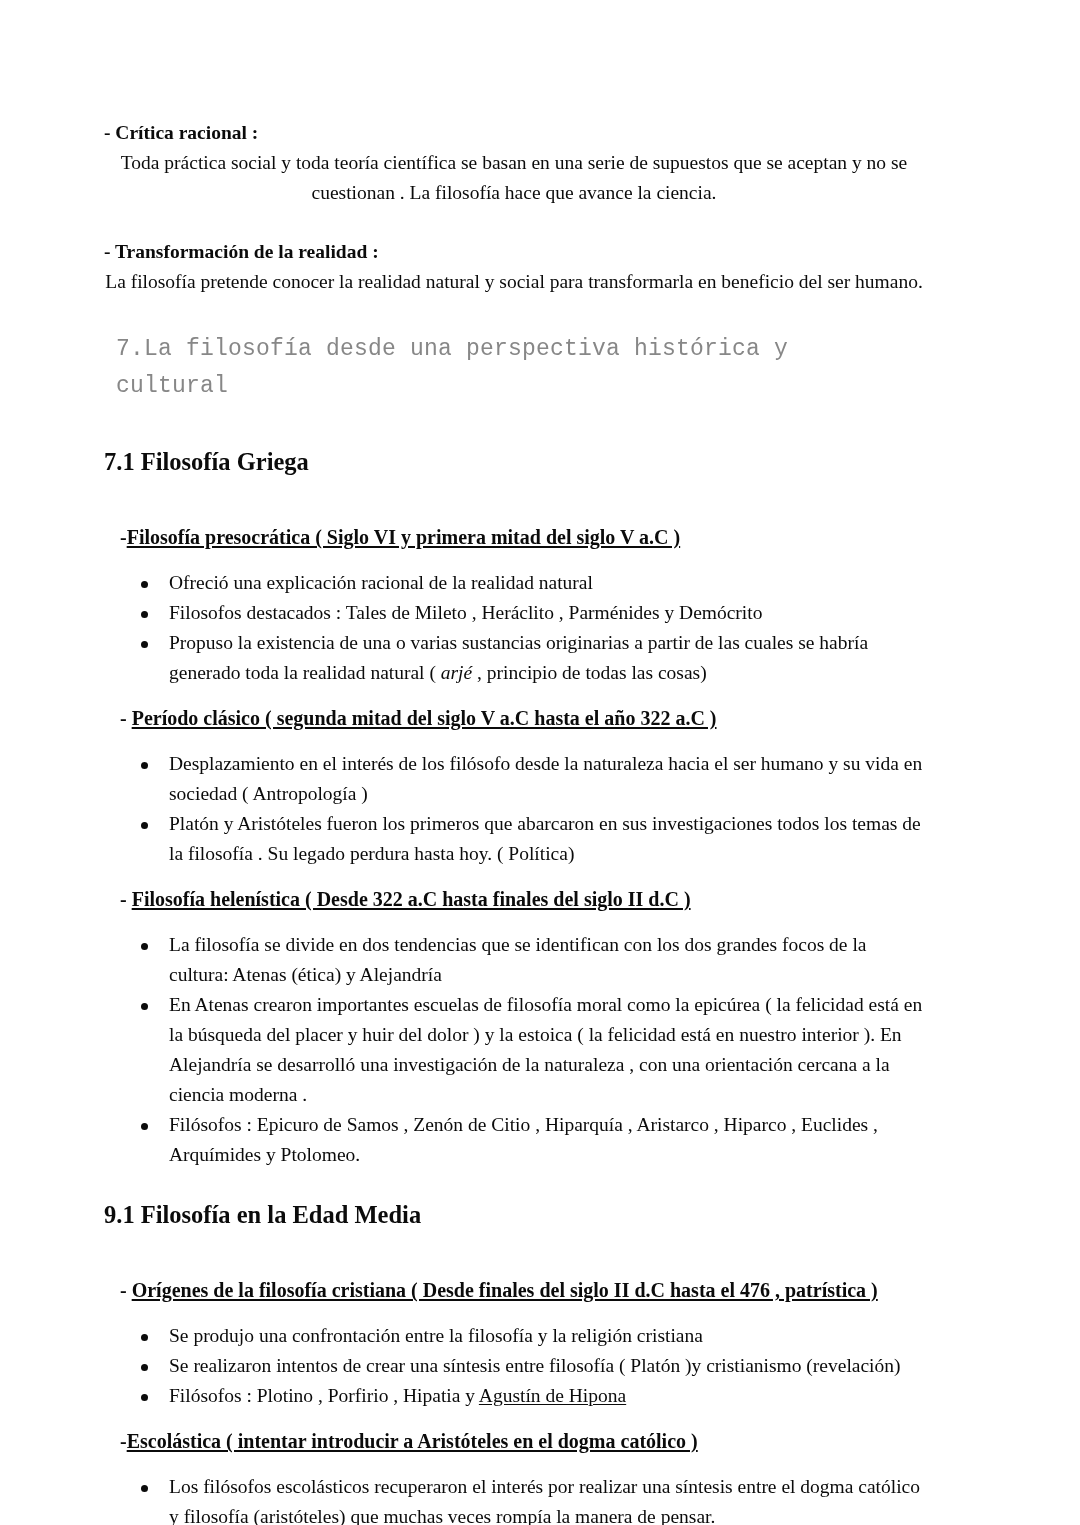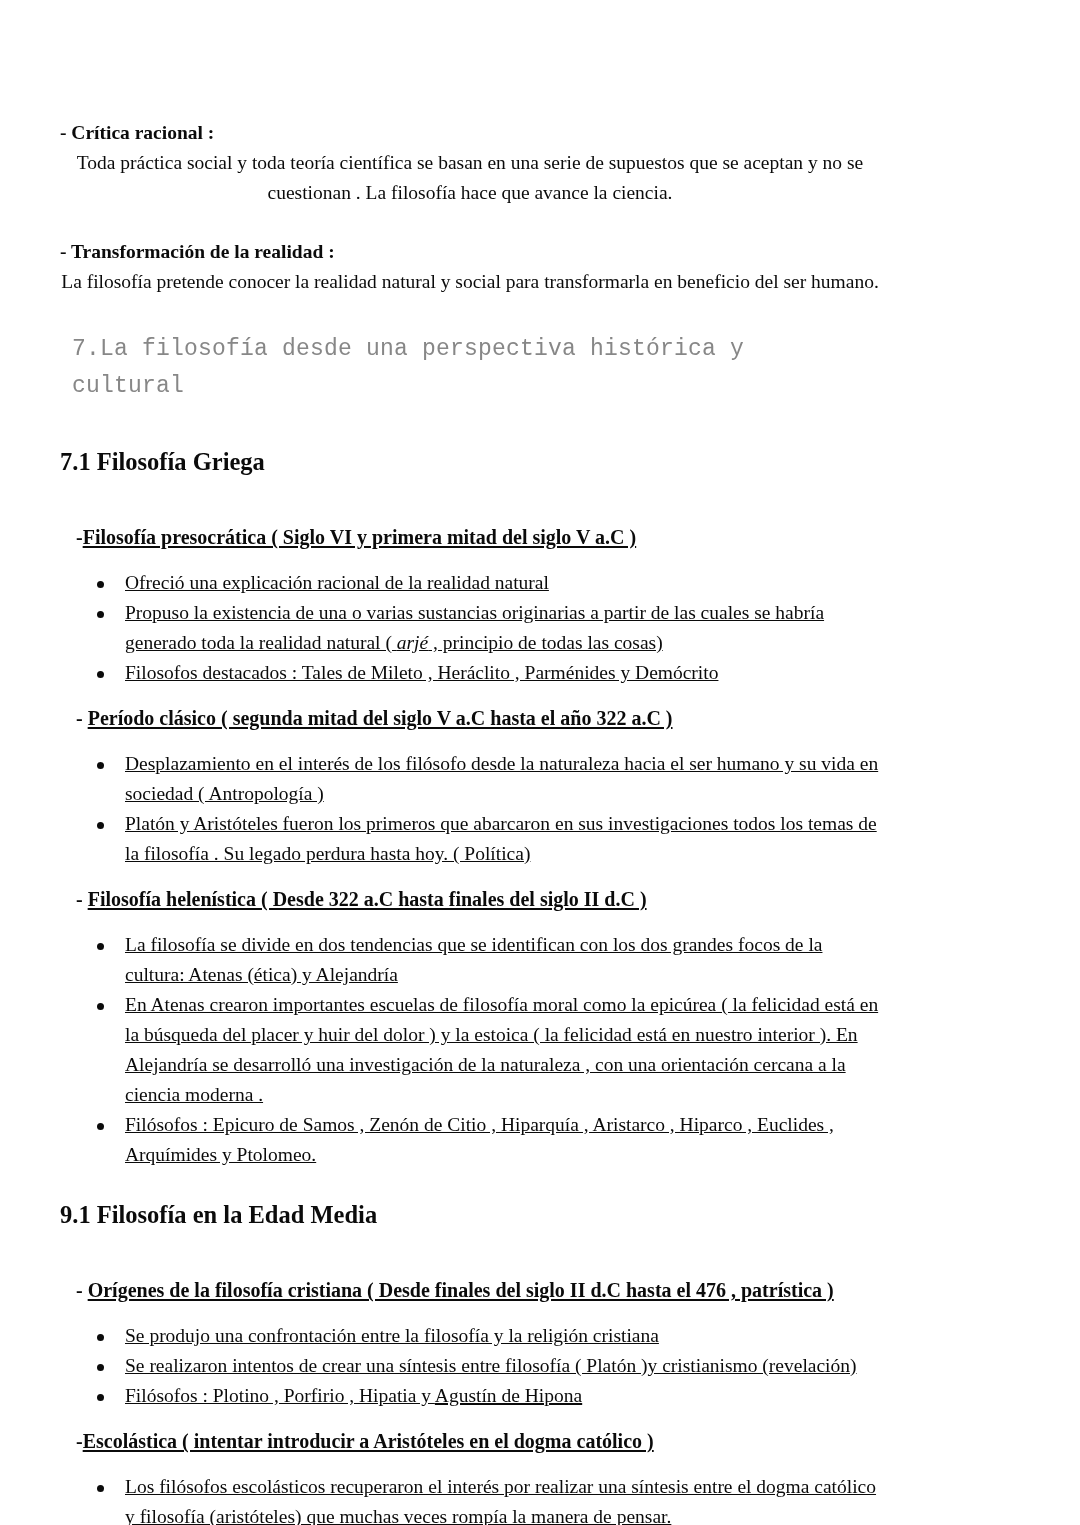--- a/index.html
+++ b/index.html
@@ -13,21 +13,21 @@
     font-family: "Liberation Serif", "DejaVu Serif", serif;
     color: #0b0b0b;
     -webkit-font-smoothing: antialiased;
   }
   .page {
     position: relative;
     width: 1080px;
     height: 1525px;
     background: #ffffff;
     box-sizing: border-box;
-    padding: 118px 130px 0 60px;
+    padding: 118px 130px 0 104px;
   }
   .doc {
     width: 820px;
   }
 
   
   .sub-head {
     font-size: 19.5px;
     font-weight: bold;
     line-height: 29px;
@@ -76,21 +76,20 @@
     list-style: none;
     margin: 0;
     padding: 0;
   }
   ul.bullets > li {
     position: relative;
     font-size: 19.5px;
     line-height: 30px;
     padding-left: 65px;
     margin: 0;
-    text-decoration: underline;
   }
   ul.bullets > li::before {
     content: "";
     position: absolute;
     left: 37px;
     top: 13px;
     width: 7px;
     height: 7px;
     border-radius: 50%;
     background: #0b0b0b;
@@ -120,22 +119,22 @@
 
     <h2 class="sec-head">7.1 Filosofía Griega</h2>
 
     <div class="gap-lg"></div>
 
     <p class="group-head">
       <span class="dash">-</span><span class="u">Filosofía presocrática ( Siglo VI y primera mitad del siglo V a.C )</span>
     </p>
     <ul class="bullets">
       <li><span>Ofreció una explicación racional de la realidad natural</span></li>
+      <li><span>Filosofos destacados : Tales de Mileto , Heráclito  , Parménides y Demócrito</span></li>
       <li><span>Propuso la existencia de una o varias sustancias originarias a partir de las cuales se habría generado toda la realidad natural ( </span><span class="it">arjé</span><span> , principio de todas las cosas)</span></li>
-      <li><span>Filosofos destacados : Tales de Mileto , Heráclito  , Parménides y Demócrito</span></li>
     </ul>
 
     <p class="group-head">
       <span class="dash">- </span><span class="u">Período clásico ( segunda mitad del siglo V a.C hasta el año 322 a.C )</span>
     </p>
     <ul class="bullets">
       <li><span>Desplazamiento en el interés de los filósofo desde la naturaleza hacia el ser humano y su vida en sociedad ( Antropología )</span></li>
       <li><span>Platón y Aristóteles  fueron los primeros que abarcaron en sus investigaciones todos los temas de la filosofía . Su legado perdura hasta hoy. ( Política)</span></li>
     </ul>
 

